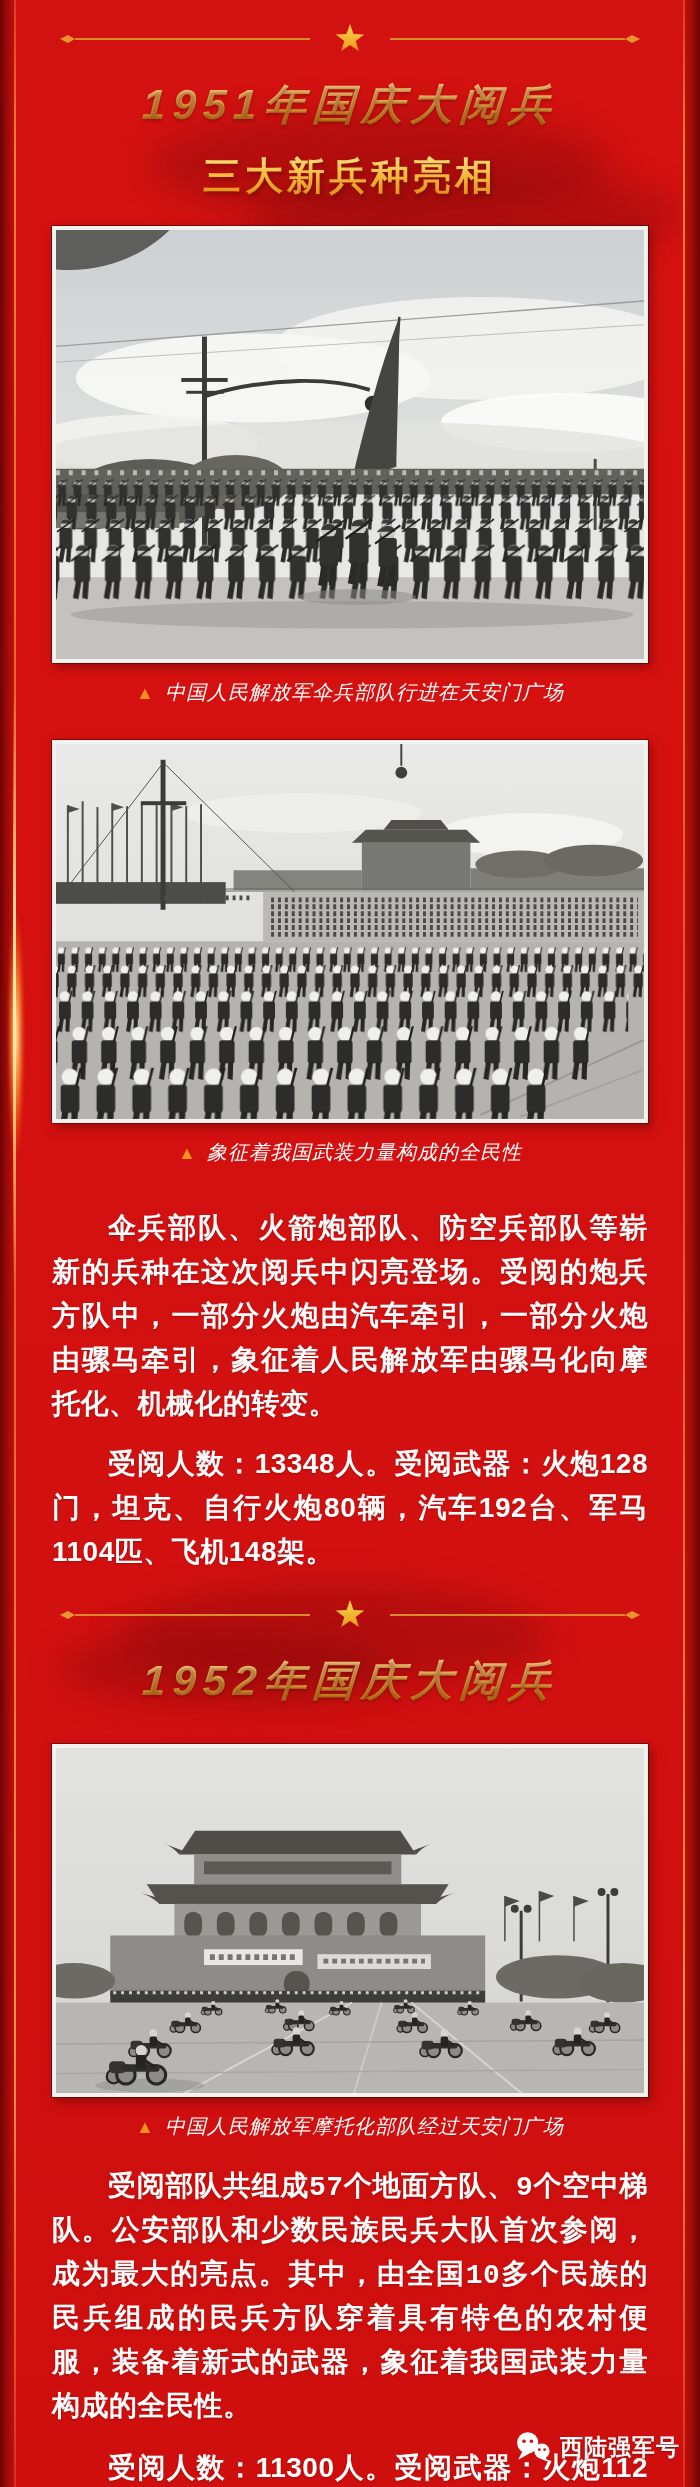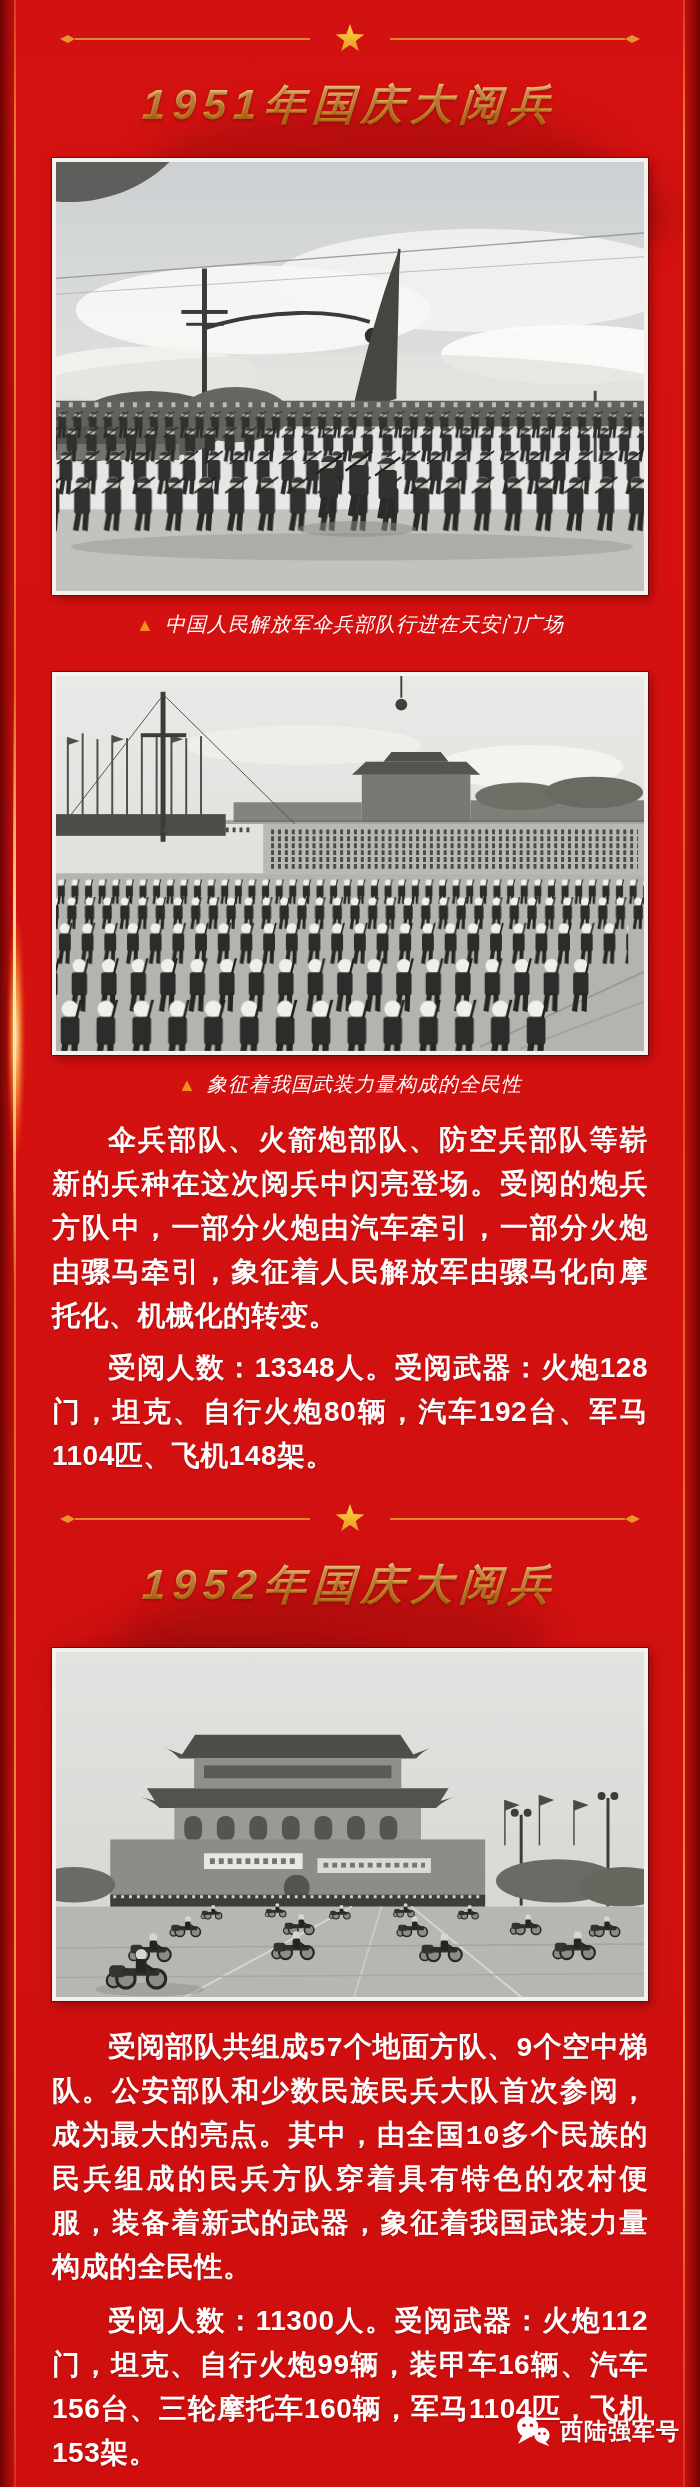--- a/index.html
+++ b/index.html
@@ -47,24 +47,24 @@
   .photo svg{display:block;width:588px;}
   .photo.p1{margin-top:26px;}
   .photo.p2{margin-top:34px;}
   .photo.p3{margin-top:36px;}
   .caption{margin-top:16px;text-align:center;color:#ffffff;font-size:20px;line-height:26px;
     font-family:"Liberation Serif","DejaVu Serif",serif;font-style:italic;letter-spacing:1px;}
   .caption .tri{color:#f39019;font-style:normal;font-size:18px;margin-right:10px;}
   .para{margin:0;color:#ffffff;font-size:28px;line-height:44px;font-weight:bold;
     text-align:justify;text-indent:2em;letter-spacing:.5px;
     text-shadow:0 1px 2px rgba(110,8,6,.4);}
-  .para.first{margin-top:20px;}
-  .para.stats{margin-top:8px;}
+  .para.first{margin-top:40px;}
+  .para.stats{margin-top:16px;}
   .para3{margin-top:26px;font-family:Liberation Mono, monospace;}
-  .watermark{position:absolute;right:20px;bottom:40px;z-index:7;display:flex;align-items:center;gap:8px;}
+  .watermark{position:absolute;right:20px;bottom:24px;z-index:7;display:flex;align-items:center;gap:8px;}
   .watermark .wm-label{color:#fff;font-size:23px;font-weight:bold;letter-spacing:1px;text-shadow:0 1px 2px rgba(90,6,4,.5);}
 </style>
 </head>
 <body>
 
 <div class="page">
 
   <div class="edge-col left"></div>
   <div class="edge-col right"></div>
   <div class="edge-line left"></div>
@@ -87,20 +87,21 @@
         </linearGradient>
       </defs>
       <polygon points="0,17 8,13 15,17 8,21" fill="#e6952f"></polygon>
       <line x1="15" y1="17" x2="250" y2="17" stroke="#d98a2c" stroke-width="1.8"></line>
       <polygon fill="url(#stg)" points="290,2 293.5,12.1 304.3,12.4 295.7,18.9 298.8,29.1 290,23 281.2,29.1 284.3,18.9 275.7,12.4 286.5,12.1"></polygon>
       <line x1="330" y1="17" x2="565" y2="17" stroke="#d98a2c" stroke-width="1.8"></line>
       <polygon points="580,17 572,13 565,17 572,21" fill="#e6952f"></polygon>
     </svg>
 
     <div class="script-title">1951年国庆大阅兵</div>
+    <div class="sub-title">三大新兵种亮相</div>
 
     <figure class="photo p1">
       <svg viewBox="0 0 596 435">
         <defs>
           <linearGradient id="p1sky" x1="0" y1="0" x2="0" y2="1">
             <stop offset="0" stop-color="#cdd0d2"></stop>
               <stop offset="1" stop-color="#efefec"></stop>
           </linearGradient>
           <g id="sol1">
             <circle cx="10" cy="6" r="5.2" fill="#c9c7c2"></circle>
@@ -344,20 +345,23 @@
           <use href="#mt" transform="translate(545,270) scale(0.8)"></use>
           <use href="#mt" transform="translate(80,288) scale(1.1)"></use>
           <use href="#mt" transform="translate(225,286) scale(1.1)"></use>
           <use href="#mt" transform="translate(375,288) scale(1.1)"></use>
           <use href="#mt" transform="translate(510,286) scale(1.1)"></use>
           <ellipse cx="95" cy="342" rx="55" ry="7" fill="#8e8d89" opacity=".5"></ellipse>
           <use href="#mt" transform="translate(60,305) scale(1.55)"></use>
         </g>
       </svg>
     </figure>
+    <div class="caption">
+      <span class="tri">▲</span><span>中国人民解放军摩托化部队经过天安门广场</span>
+    </div>
 
     <p class="para para3">受阅部队共组成57个地面方队、9个空中梯队。公安部队和少数民族民兵大队首次参阅，成为最大的亮点。其中，由全国10多个民族的民兵组成的民兵方队穿着具有特色的农村便服，装备着新式的武器，象征着我国武装力量构成的全民性。</p>
     <p class="para stats">受阅人数：11300人。受阅武器：火炮112门，坦克、自行火炮99辆，装甲车16辆、汽车156台、三轮摩托车160辆，军马1104匹，飞机153架。</p>
 
   </div>
 
   <div class="watermark">
     <svg width="38" height="32" viewBox="0 0 36 30">
       <circle cx="13" cy="11" r="10" fill="#ffffff"></circle>
       <polygon points="8,19 4,27 15,21" fill="#ffffff"></polygon>

